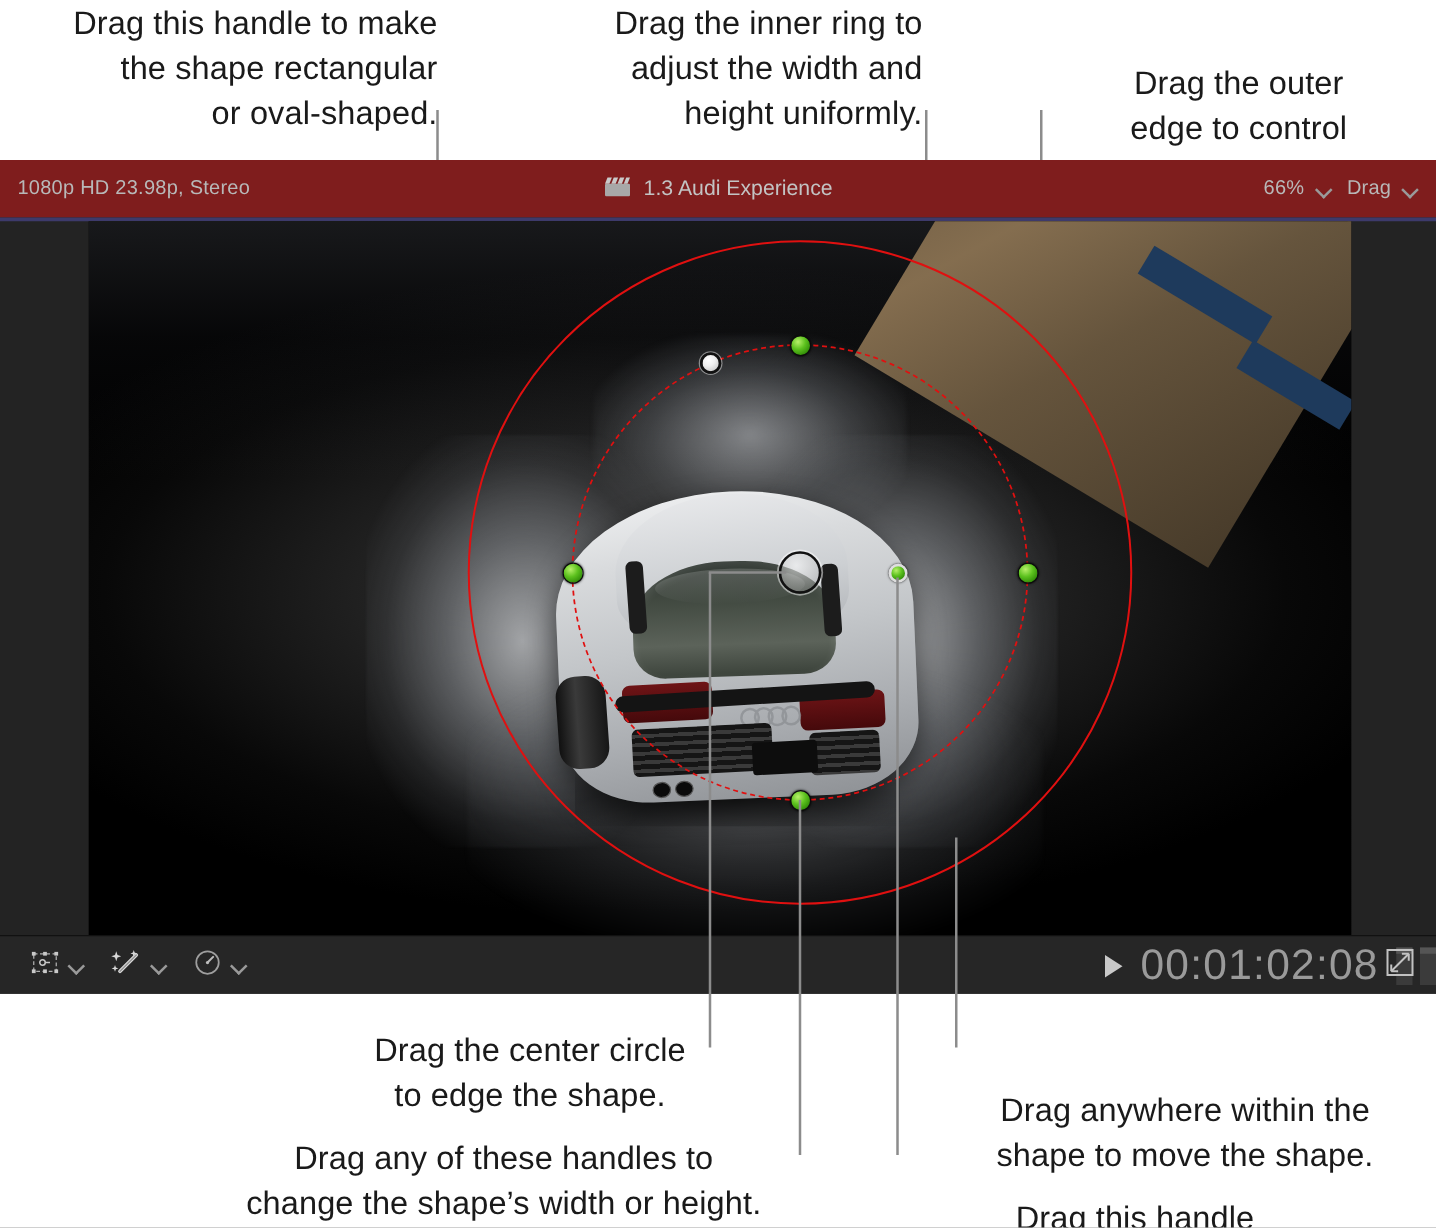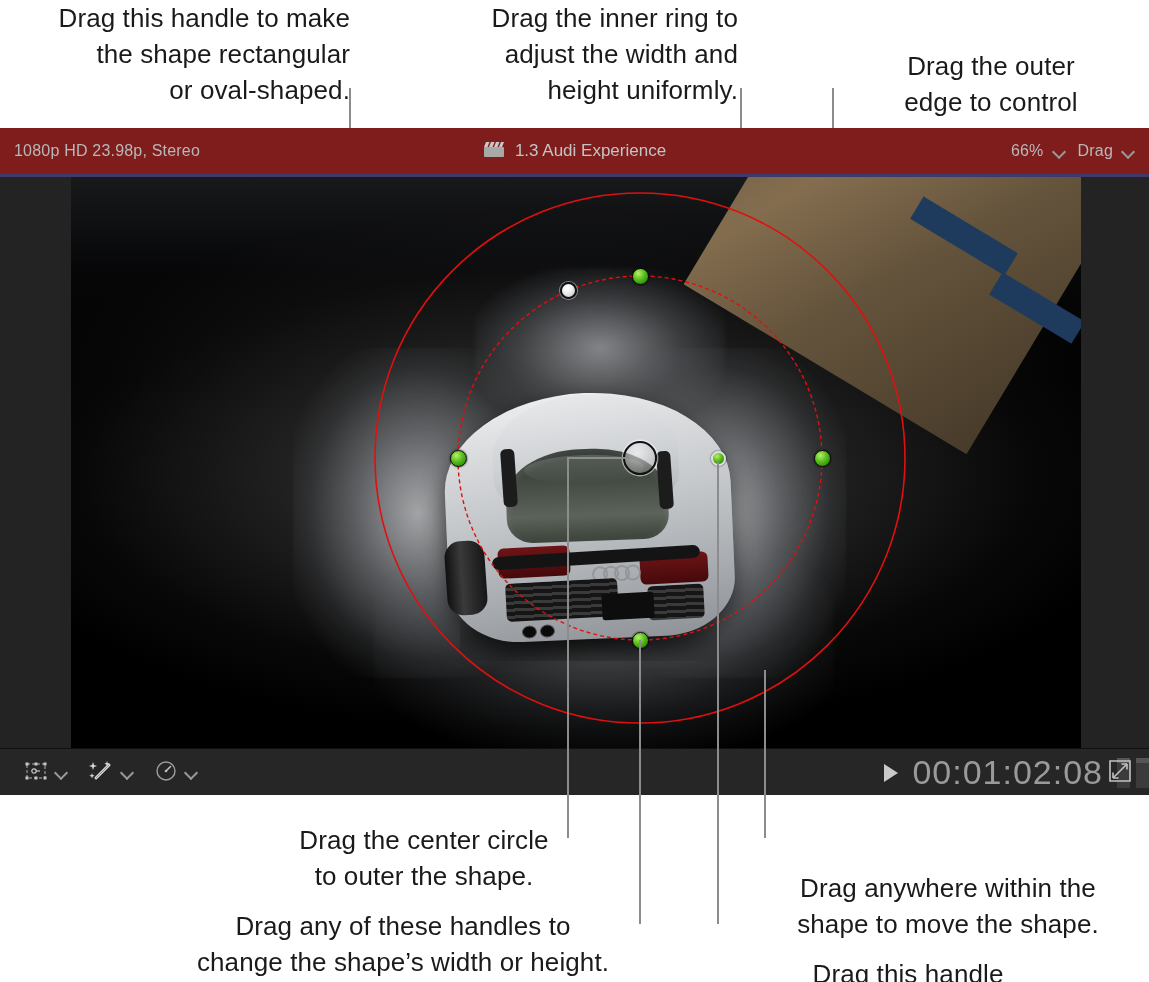--- a/index.html
+++ b/index.html
@@ -461,21 +461,21 @@
             <line x1="6" y1="20" x2="20" y2="6" stroke="#c2c2c2" stroke-width="1.6"></line>
             <path d="M20 6 L14.5 6 M20 6 L20 11.5" stroke="#c2c2c2" stroke-width="1.6" fill="none"></path>
             <path d="M6 20 L11.5 20 M6 20 L6 14.5" stroke="#c2c2c2" stroke-width="1.6" fill="none"></path>
           </svg>
         </span>
       </div>
     </div>
   </div>
 
   <div class="callout ta-center" style="left:280px; top:822px; width:288px;">Drag the center circle
-to outer the shape.</div>
+to edge the shape.</div>
 
   <div class="callout ta-left" style="left:772px; top:822px; width:352px;">Drag anywhere within the
 shape to move the shape.</div>
 
   <div class="callout ta-center" style="left:168px; top:908px; width:470px;">Drag any of these handles to
 change the shape’s width or height.</div>
 
   <div class="callout ta-left" style="left:758px; top:908px; width:300px;">Drag this handle
 to rotate the shape.</div>
 

